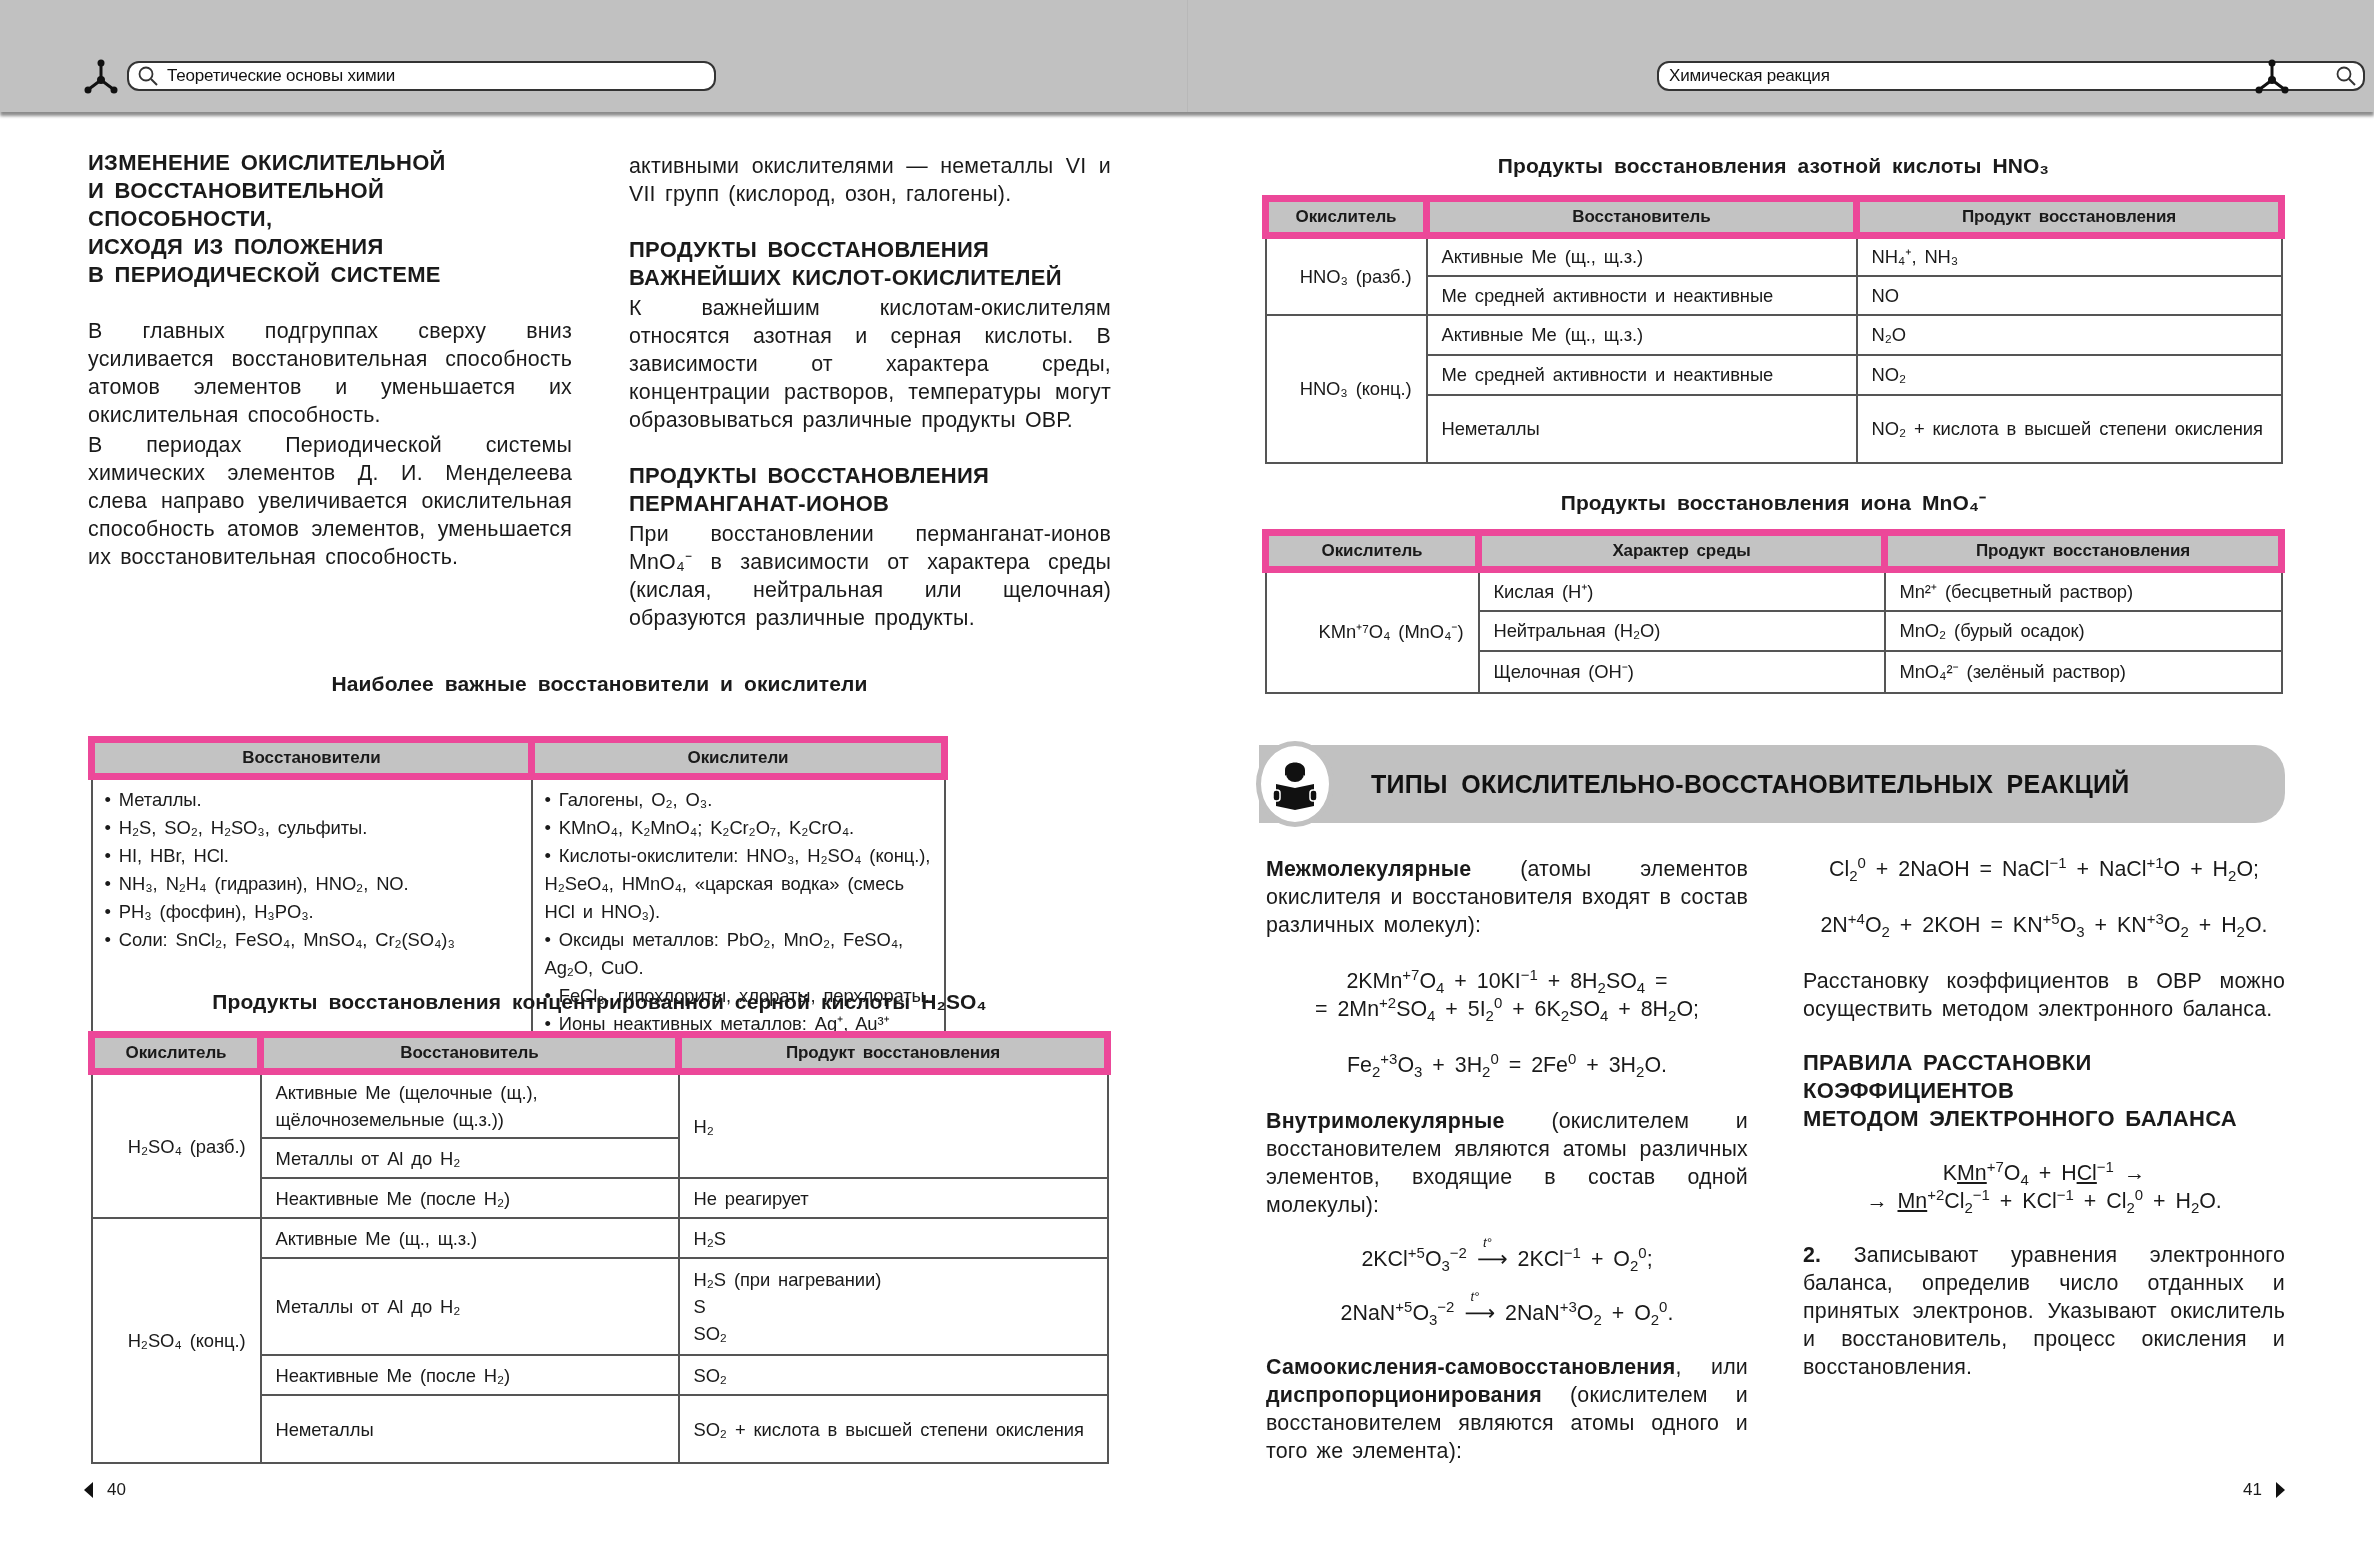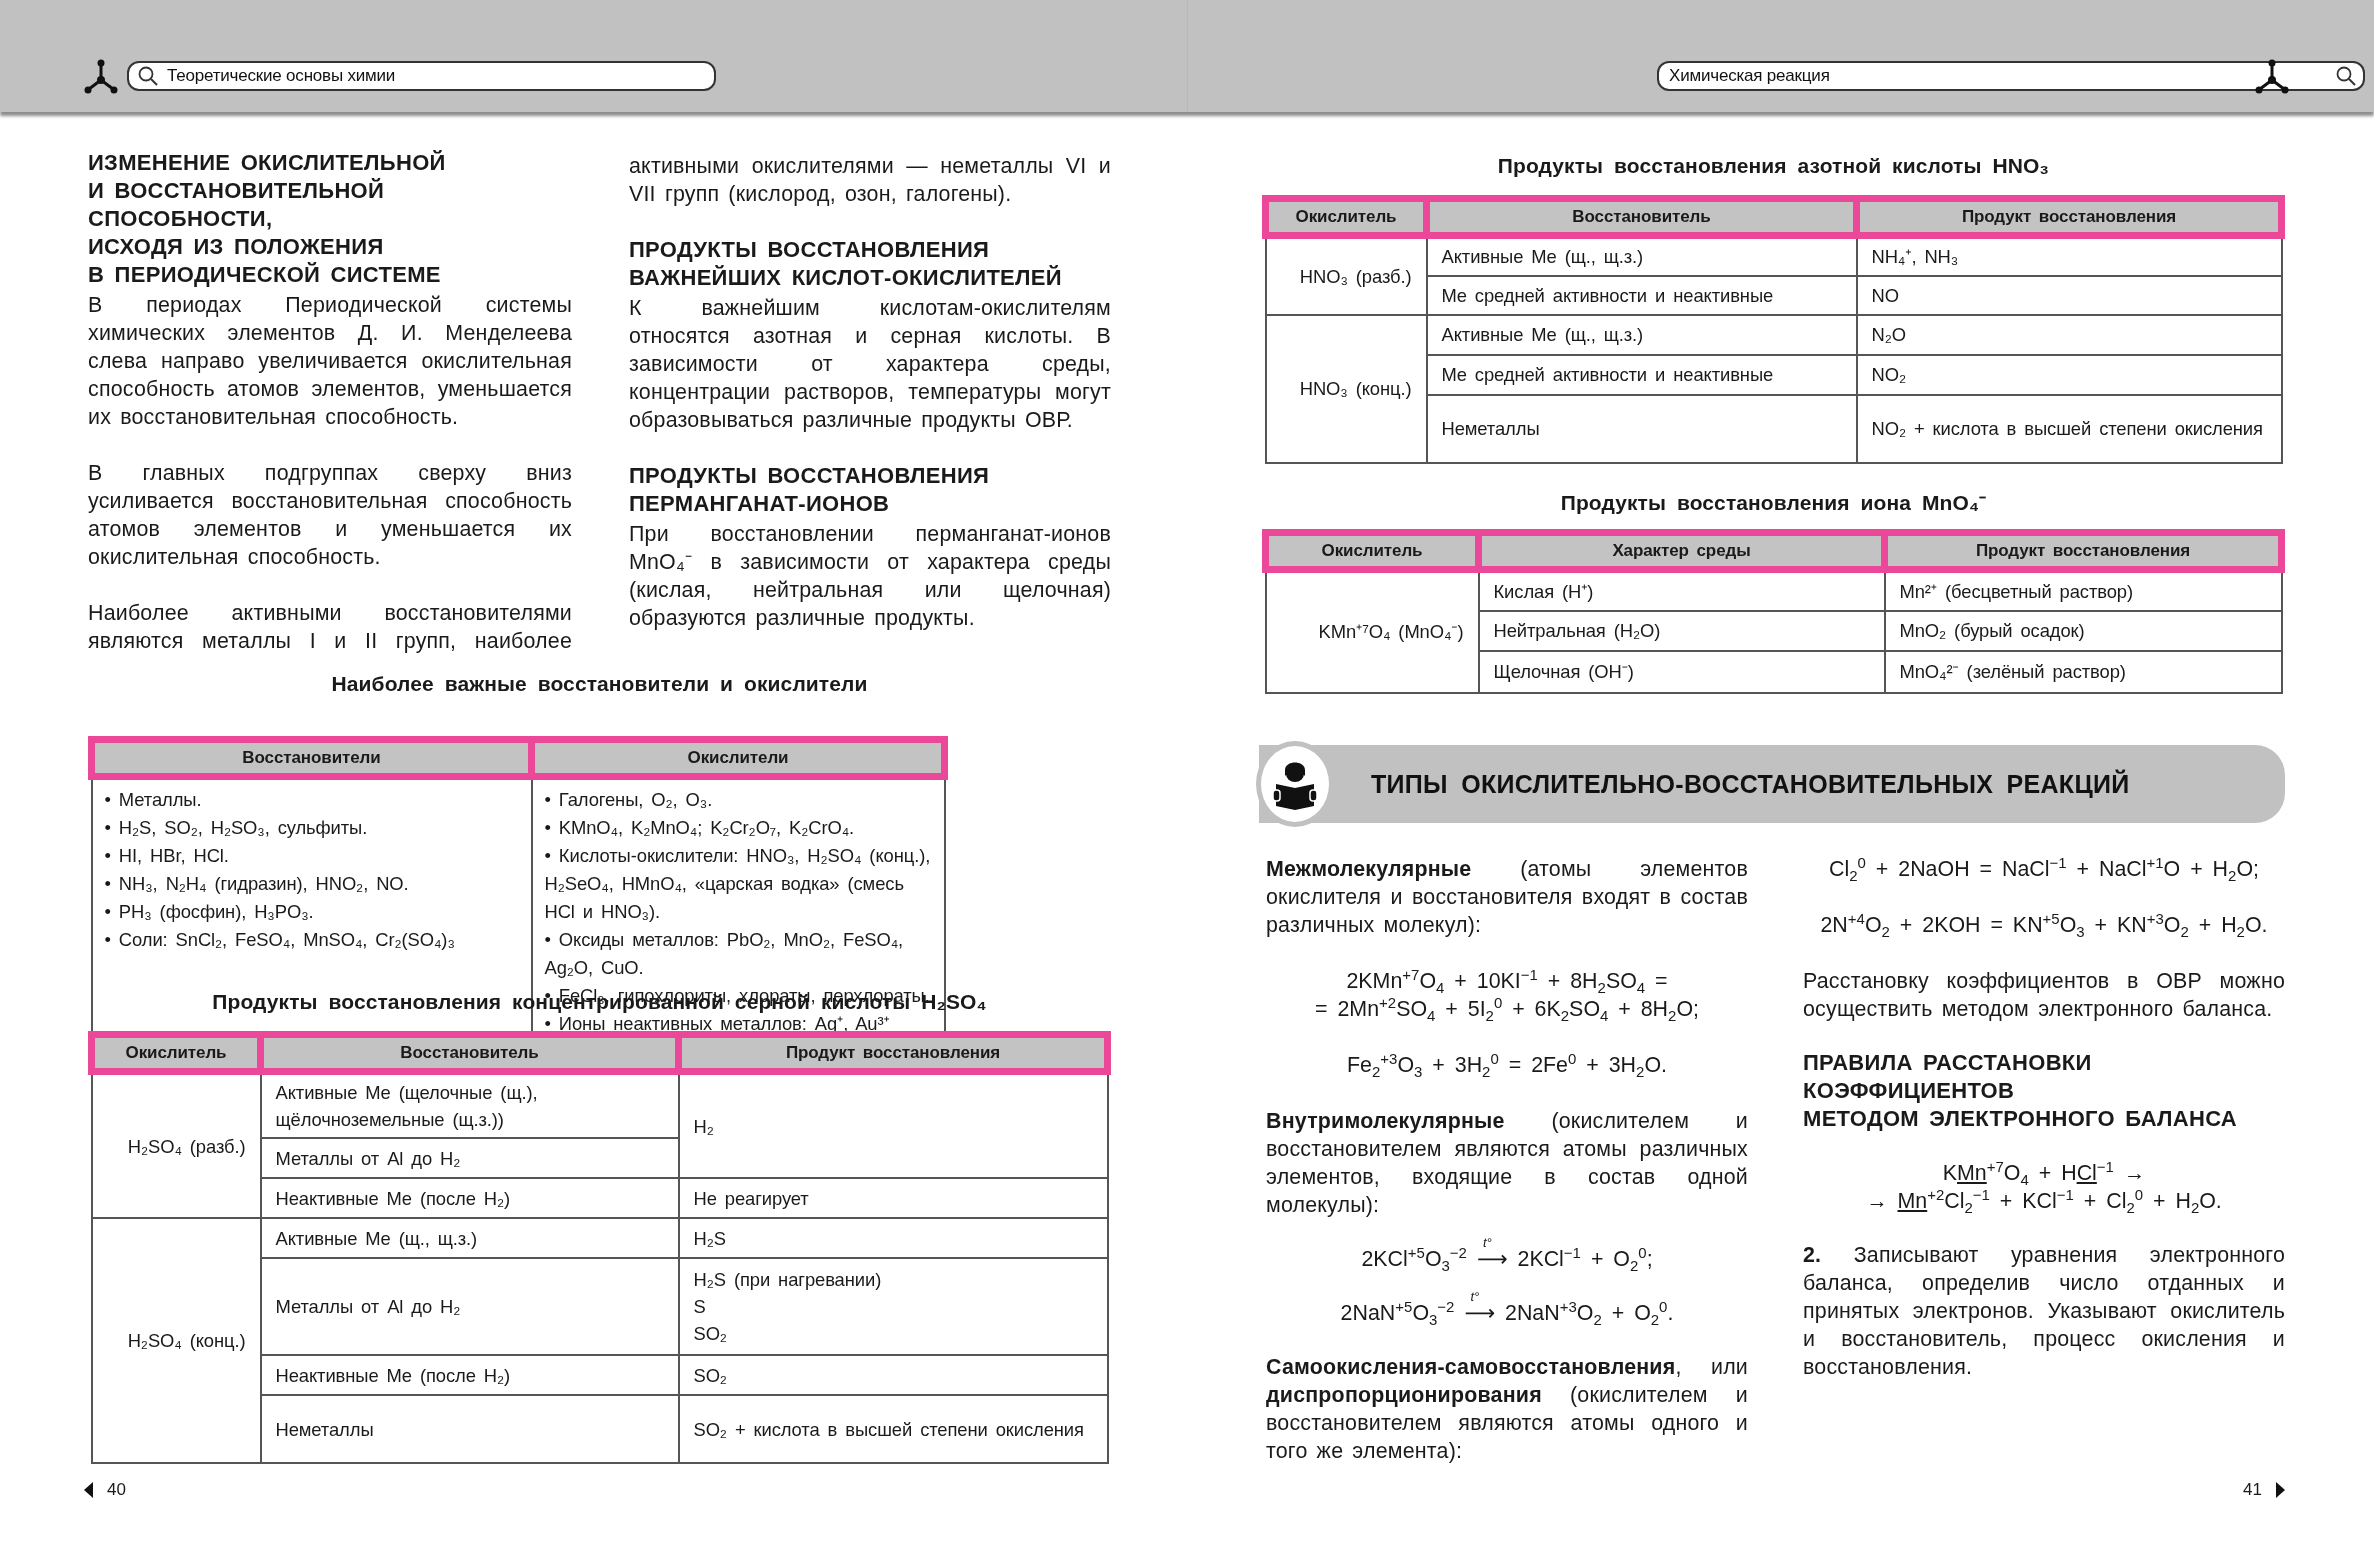--- a/index.html
+++ b/index.html
@@ -76,23 +76,22 @@
 
 <div>
 
   <div style="position:absolute;left:88px;top:149px;width:484px">
     <div class="h-upper">
       <div>ИЗМЕНЕНИЕ ОКИСЛИТЕЛЬНОЙ</div>
       <div>И ВОССТАНОВИТЕЛЬНОЙ СПОСОБНОСТИ,</div>
       <div>ИСХОДЯ ИЗ ПОЛОЖЕНИЯ</div>
       <div>В ПЕРИОДИЧЕСКОЙ СИСТЕМЕ</div>
     </div>
+    <p class="body-txt" style="margin-top:28px">В главных подгруппах сверху вниз усиливается восстановительная способность атомов элементов и уменьшается их окислительная способность.</p>
     <p class="body-txt" style="margin-top:2px">В периодах Периодической системы химических элементов Д. И. Менделеева слева направо увеличивается окислительная способность атомов элементов, уменьшается их восстановительная способность.</p>
-    <p class="body-txt" style="margin-top:28px">В главных подгруппах сверху вниз усиливается восстановительная способность атомов элементов и уменьшается их окислительная способность.</p>
-    <p class="body-txt" style="margin-top:28px;text-align-last:justify">Наиболее активными восстановителями являются металлы I и II групп, наиболее</p>
   </div>
 
   <div style="position:absolute;left:629px;top:152px;width:482px">
     <p class="body-txt">активными окислителями — неметаллы VI и VII групп (кислород, озон, галогены).</p>
     <div class="h-upper" style="margin-top:28px">
       <div>ПРОДУКТЫ ВОССТАНОВЛЕНИЯ</div>
       <div>ВАЖНЕЙШИХ КИСЛОТ-ОКИСЛИТЕЛЕЙ</div>
     </div>
     <p class="body-txt" style="margin-top:2px">К важнейшим кислотам-окислителям относятся азотная и серная кислоты. В зависимости от характера среды, концентрации растворов, температуры могут образовываться различные продукты ОВР.</p>
     <div class="h-upper" style="margin-top:28px">

